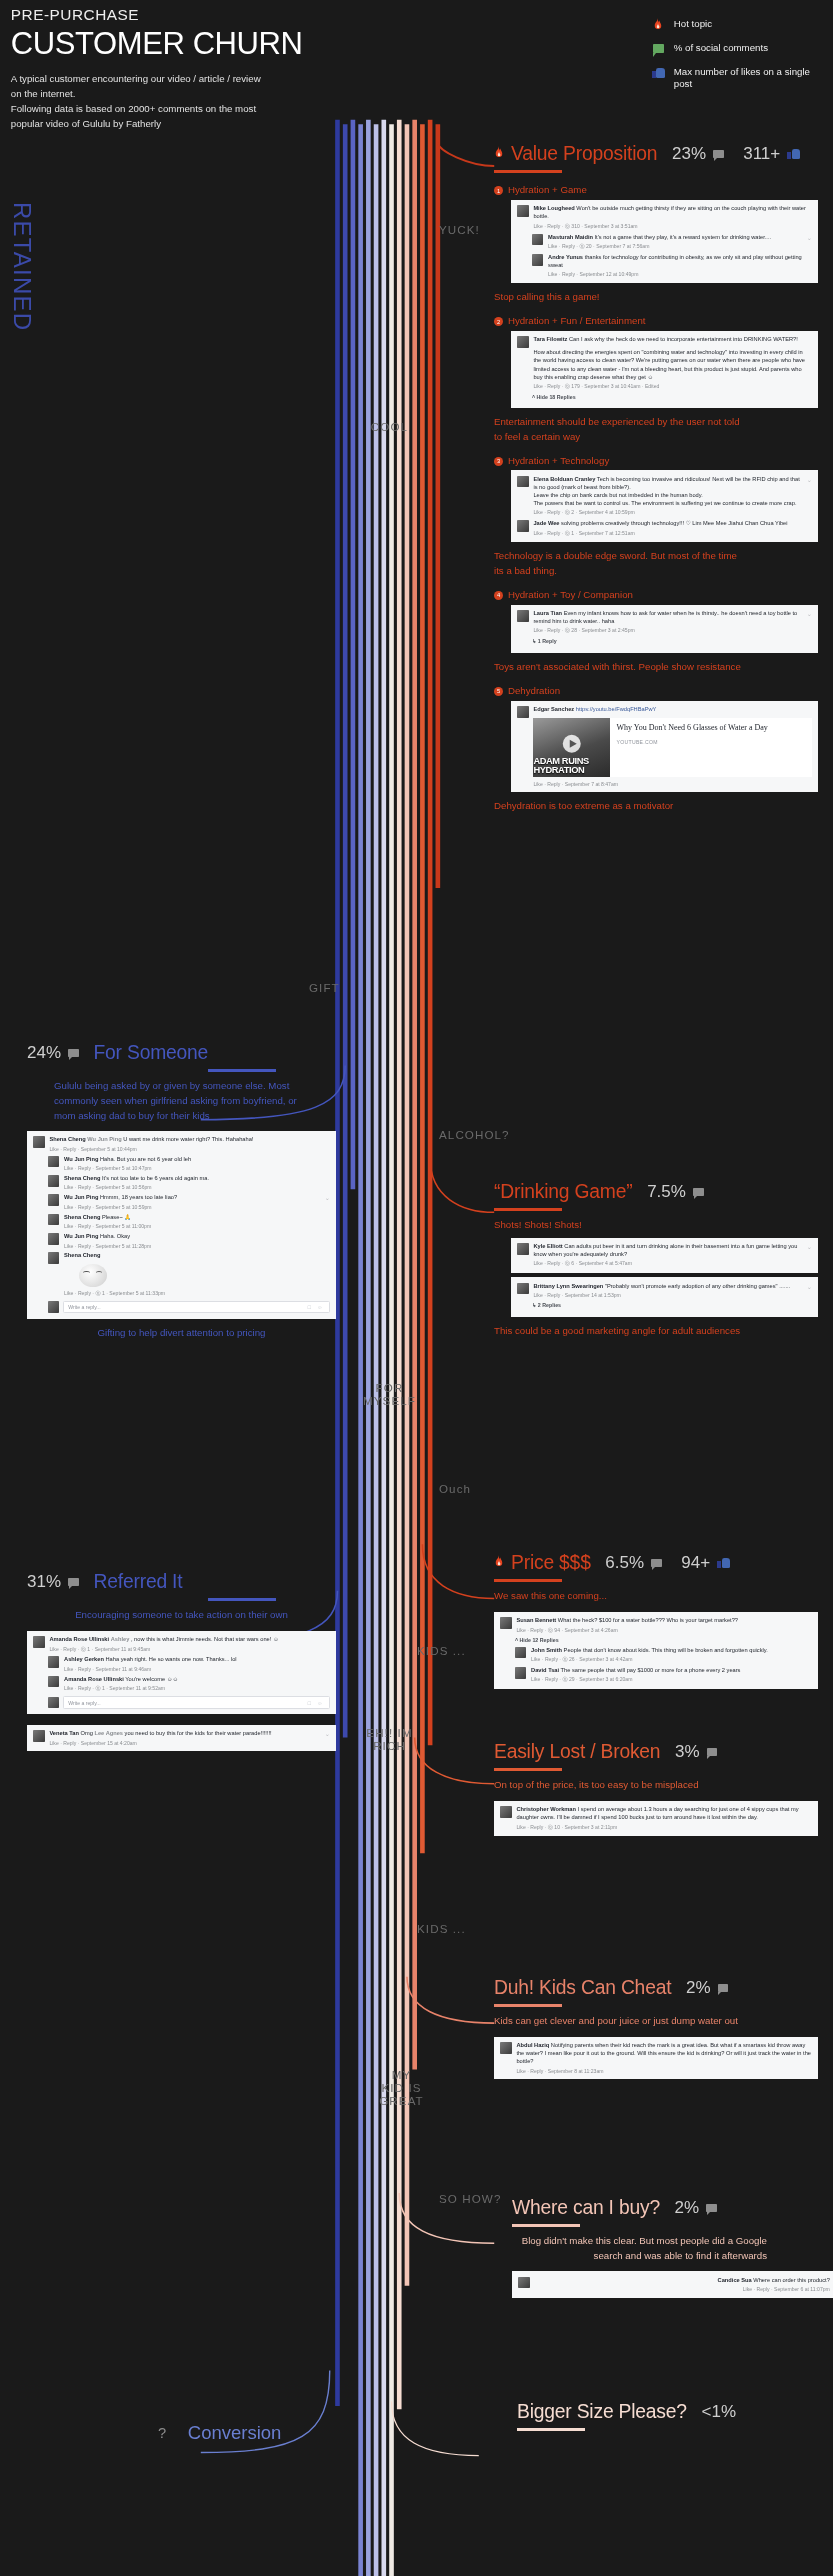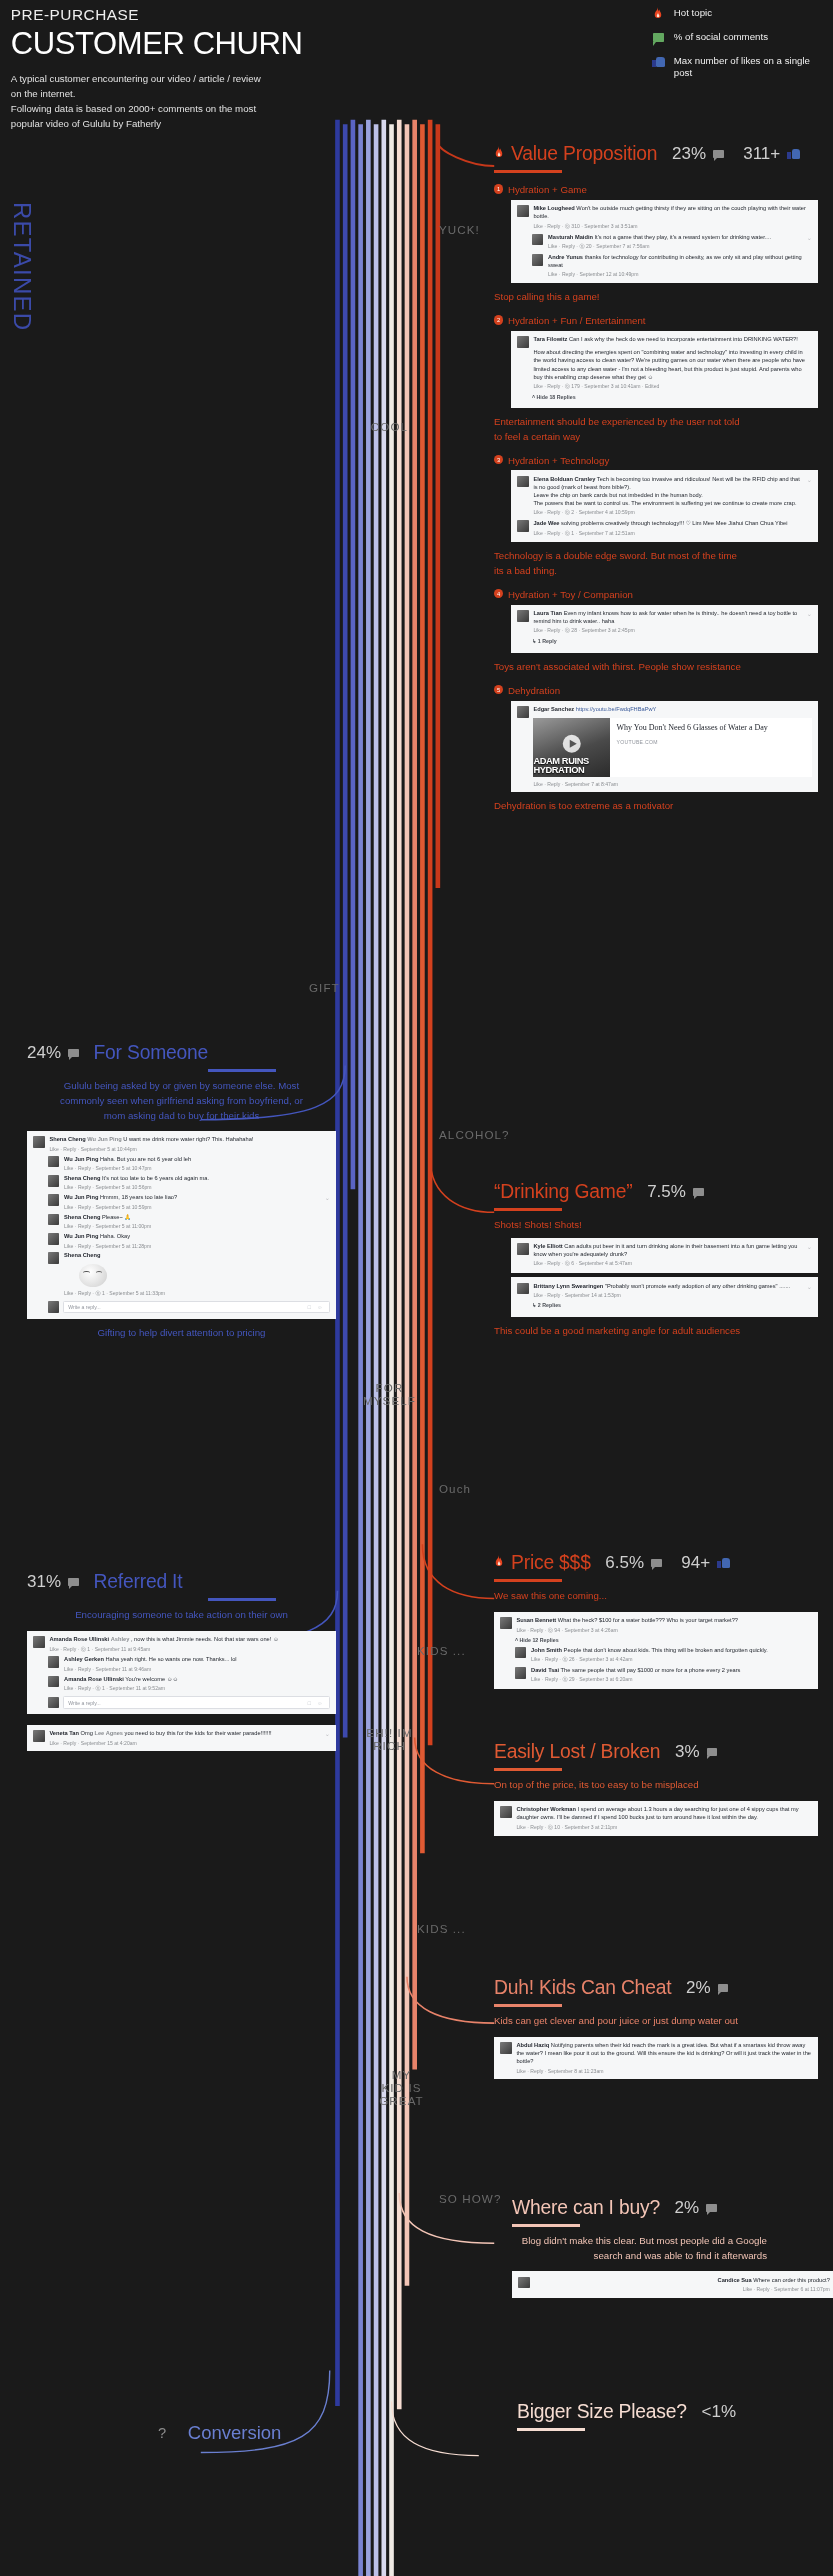--- a/index.html
+++ b/index.html
@@ -6,21 +6,21 @@
   body{width:834px;height:2576px;background:#1a1a1a;font-family:"Liberation Sans",sans-serif;position:relative;overflow:hidden;color:#fff}
   .page{position:absolute;inset:0}
   .abs{position:absolute}
 
   
   #hdr-kicker{left:10.8px;top:6.2px;font-size:15.4px;letter-spacing:0.5px;color:#efefef;font-weight:400}
   #hdr-title{left:10.8px;top:28px;font-size:31px;letter-spacing:-0.4px;color:#fff;font-weight:400;line-height:1}
   #hdr-sub{left:10.8px;top:71px;width:255px;font-size:9.7px;line-height:1.55;color:#e2e2e2}
 
   
-  #legend{right:9.3px;top:6px;width:174px}
+  #legend{right:9.3px;top:17px;width:174px}
   .lg-row{display:flex;align-items:flex-start;gap:7.7px;margin-bottom:8.5px}
   .lg-ico{width:15.4px;height:15.4px;flex:0 0 15.4px;display:flex;align-items:center;justify-content:center}
   .lg-txt{font-size:9.7px;line-height:1.3;color:#f0f0f0;padding-top:0.8px}
 
   svg.flame{width:10px;height:13px}
   .bubble{width:11.6px;height:9.3px;background:#63a860;position:relative;border-radius:0.8px}
   .bubble:after{content:"";position:absolute;left:0.8px;top:9.3px;border-left:3.1px solid #63a860;border-bottom:4.6px solid transparent}
   .thumb{width:13px;height:10.8px;position:relative}
   .thumb .pad{position:absolute;left:0;bottom:0;width:3.9px;height:7px;background:#2b3a8c}
   .thumb .hand{position:absolute;left:4.6px;bottom:0;width:8.5px;height:10px;background:#4267b2;border-radius:2.3px 3.1px 1.5px 1.5px}
@@ -39,21 +39,21 @@
   
   .sec{position:absolute}
   .sec-head{display:flex;align-items:center;gap:7px;white-space:nowrap}
   .sec-title{font-size:19.3px;letter-spacing:-0.2px;font-weight:400;font-stretch:condensed}
   .sec-pct{font-size:17px;color:#cfcfcf;font-weight:400}
   .sec-likes{font-size:17px;color:#cfcfcf;margin-left:12.4px}
   .bub-g{width:10.8px;height:8.5px;background:#8e8e8e;position:relative;border-radius:0.8px;display:inline-block}
   .bub-g:after{content:"";position:absolute;left:0.8px;top:8.5px;border-left:3.1px solid #8e8e8e;border-bottom:3.9px solid transparent}
   .underline{height:3.1px;width:68px;margin-top:5.4px}
   .sec-note{font-size:9.7px;line-height:1.5;margin-top:7px;max-width:255px}
-  .sub-head{font-size:9.7px;margin:10.8px 0 4.6px;display:flex;align-items:flex-start;gap:4.6px}
+  .sub-head{font-size:9.7px;margin:10.8px 0 4.6px;display:flex;align-items:flex-end;gap:4.6px}
   .num{width:9.3px;height:9.3px;border-radius:50%;background:#d4411e;color:#fff;font-size:5.8px;display:inline-flex;align-items:center;justify-content:center;flex:0 0 9.3px}
 
   
   .fb{background:#f6f7f8;color:#1d2129;padding:5.4px 6.2px;font-family:"Liberation Sans",sans-serif}
   .cmt{display:flex;gap:4.6px;margin-bottom:3.9px}
   .cmt:last-child{margin-bottom:0}
   .av{width:11.6px;height:11.6px;flex:0 0 11.6px;background:linear-gradient(135deg,#7a7a7a,#3a3a3a);border-radius:0.8px}
   .cbody{flex:1;min-width:0}
   .ctext{font-size:5.7px;line-height:1.4;color:#1d2129}
   .ctext b{font-weight:700}
@@ -293,21 +293,21 @@
         </div>
         <div class="sec-note" style="color:#d4411e;margin-left:0">Dehydration is too extreme as a motivator</div>
       </div>
       <div class="sec" style="left: 27px; top: 1042px; width: 309px;">
         <div class="sec-head">
           <span class="sec-pct">24%</span>
           <span class="bub-g"></span>
           <span class="sec-title" style="color:#4456be;margin-left:7.7px">For Someone</span>
         </div>
         <div class="underline" style="background:#4456be;margin-left:181px"></div>
-        <div class="sec-note" style="color:#4456be;text-align:center;margin-left:auto;margin-right:auto">Gululu being asked by or given by someone else. Most commonly seen when girlfriend asking from boyfriend, or mom asking dad to buy for their kids</div>
+        <div class="sec-note" style="color:#4456be;text-align:left;margin-left:auto;margin-right:auto">Gululu being asked by or given by someone else. Most commonly seen when girlfriend asking from boyfriend, or mom asking dad to buy for their kids</div>
         <div class="fb" style="margin-top:7.7px">
           <div class="cmt ">
             <span class="av"></span>
             <div class="cbody">
               <div class="ctext"><b>Shena Cheng</b> <span class="gray">Wu Jun Ping</span> U want me drink more water right? This. Hahahaha!</div>
               <div class="cmeta">Like · Reply · September 5 at 10:44pm</div>
             </div>
           </div>
           <div class="cmt indent">
             <span class="av"></span>

